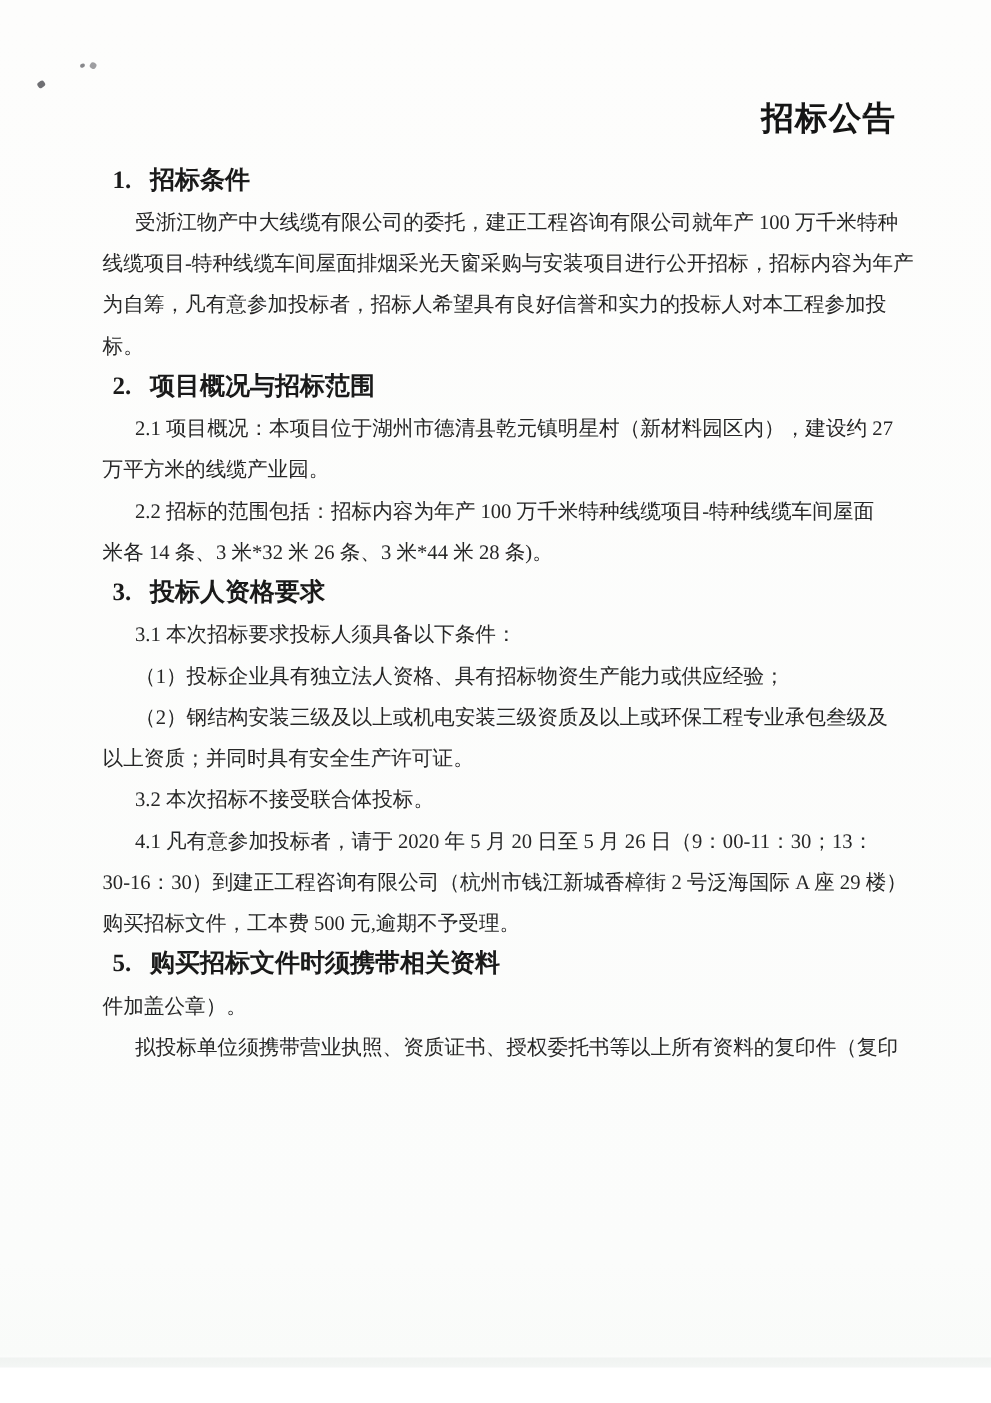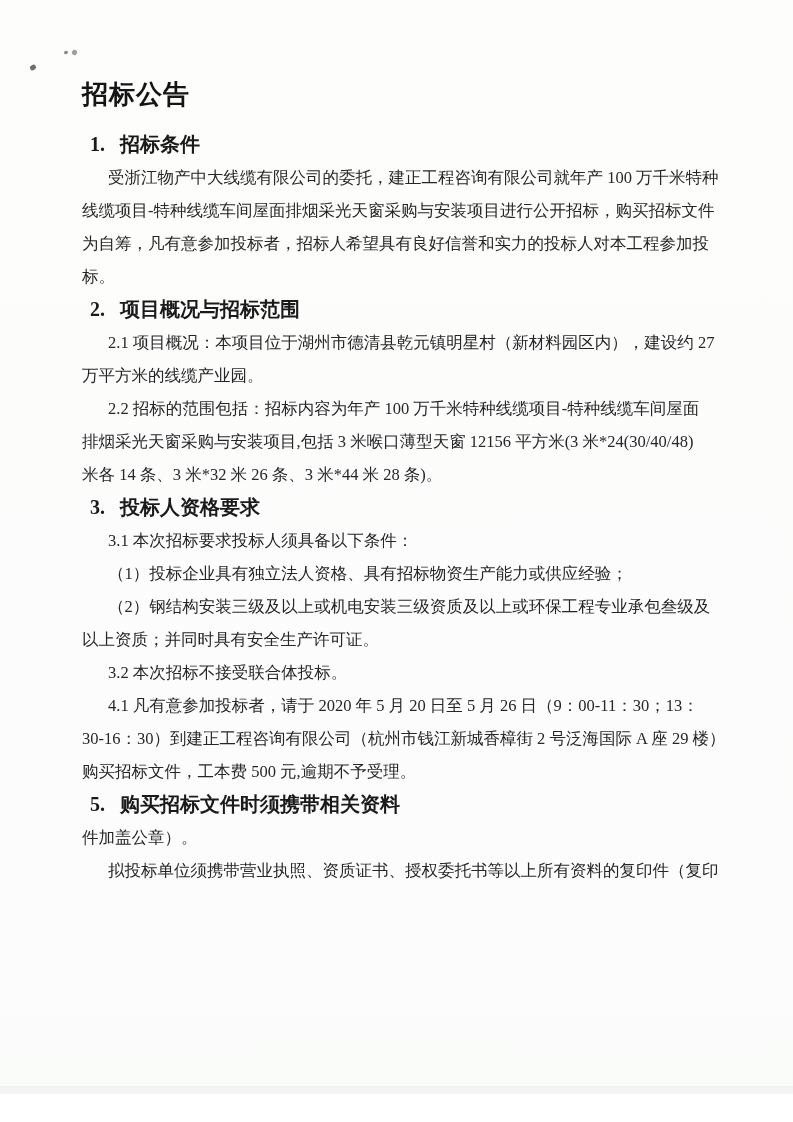--- a/index.html
+++ b/index.html
@@ -20,21 +20,21 @@
   .content {
     position: absolute;
     left: 82px;
     top: 70px;
     width: 635px;
   }
   .doc-title {
     margin-top: 6px;
     height: 36px;
     line-height: 36px;
-    text-align: left;
+    text-align: right;
     font-family: "Liberation Sans", "DejaVu Sans", sans-serif;
     font-weight: 700;
     font-size: 26px;
     color: #151515;
     letter-spacing: 1px;
     margin-bottom: 16px;
   }
   .sec-heading {
     height: 33px;
     line-height: 33px;
@@ -89,34 +89,33 @@
   <div class="speck speck-b"></div>
 
   <div class="content">
     <div class="doc-title">招标公告</div>
 
     <div id="sections">
         <section>
           <div class="sec-heading"><span class="h-num">1.</span><span class="h-label">招标条件</span></div>
           <div class="para">
             <div class="line first">受浙江物产中大线缆有限公司的委托，建正工程咨询有限公司就年产 100 万千米特种</div>
-            <div class="line">线缆项目-特种线缆车间屋面排烟采光天窗采购与安装项目进行公开招标，购买招标文件</div>
+            <div class="line">线缆项目-特种线缆车间屋面排烟采光天窗采购与安装项目进行公开招标，招标内容为年产</div>
             <div class="line">为自筹，凡有意参加投标者，招标人希望具有良好信誉和实力的投标人对本工程参加投</div>
             <div class="line">标。</div>
           </div>
         </section>
         <section>
           <div class="sec-heading"><span class="h-num">2.</span><span class="h-label">项目概况与招标范围</span></div>
           <div class="para">
             <div class="line first">2.1 项目概况：本项目位于湖州市德清县乾元镇明星村（新材料园区内），建设约 27</div>
             <div class="line">万平方米的线缆产业园。</div>
           </div>
           <div class="para">
             <div class="line first">2.2 招标的范围包括：招标内容为年产 100 万千米特种线缆项目-特种线缆车间屋面</div>
-            <div class="line">排烟采光天窗采购与安装项目,包括 3 米喉口薄型天窗 12156 平方米(3 米*24(30/40/48)</div>
             <div class="line">米各 14 条、3 米*32 米 26 条、3 米*44 米 28 条)。</div>
           </div>
         </section>
         <section>
           <div class="sec-heading"><span class="h-num">3.</span><span class="h-label">投标人资格要求</span></div>
           <div class="para">
             <div class="line first">3.1 本次招标要求投标人须具备以下条件：</div>
           </div>
           <div class="para">
             <div class="line first">（1）投标企业具有独立法人资格、具有招标物资生产能力或供应经验；</div>

